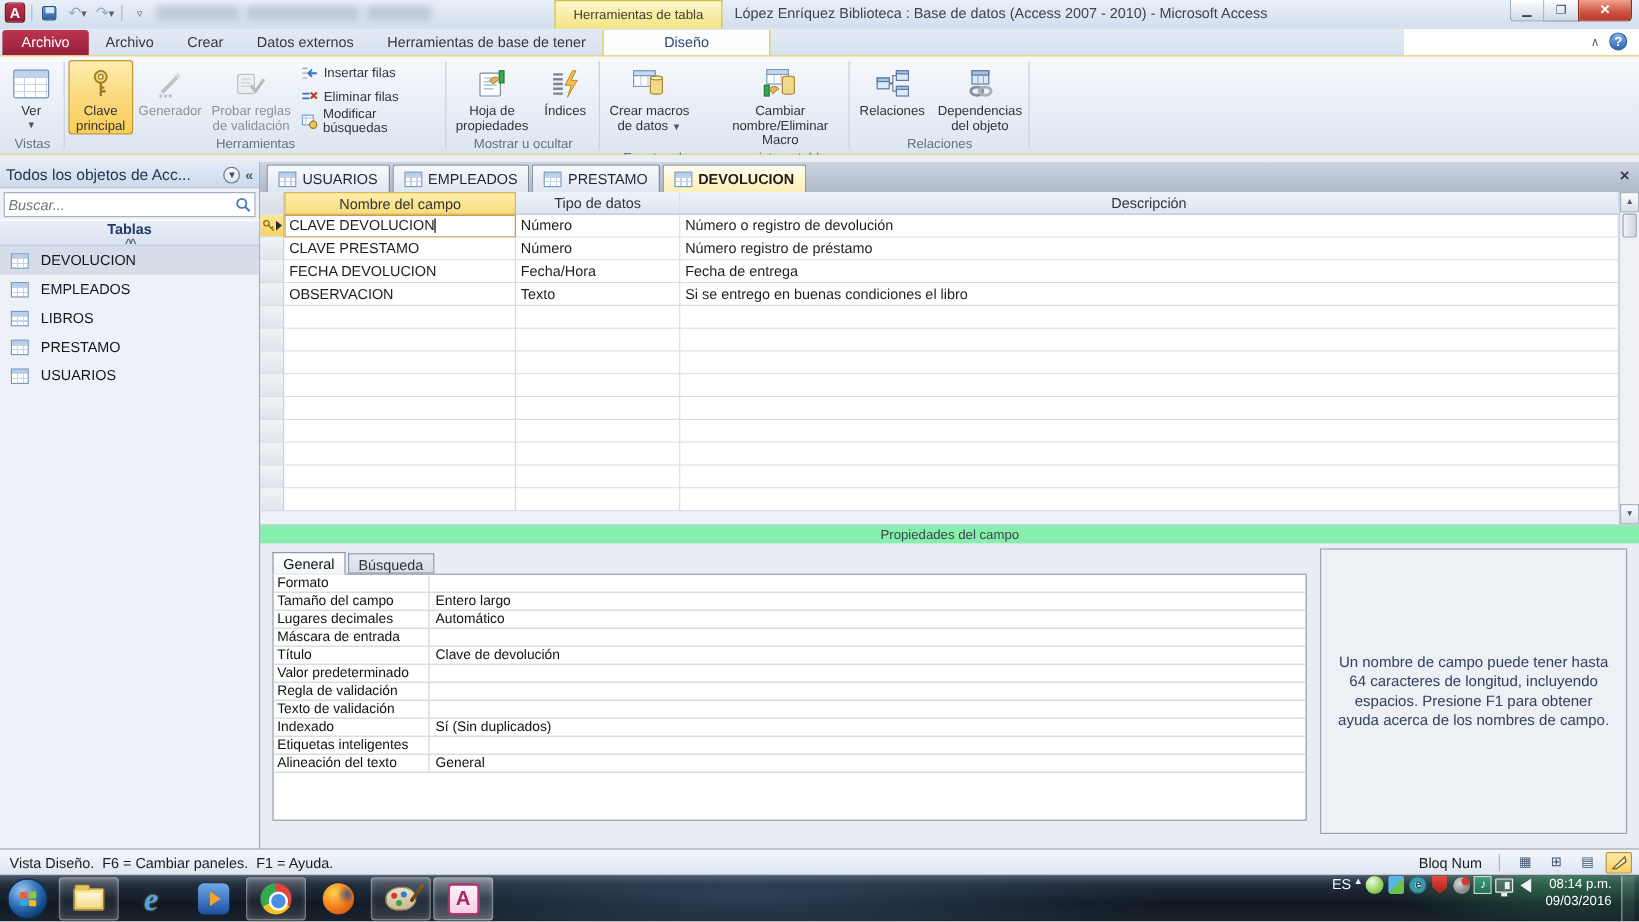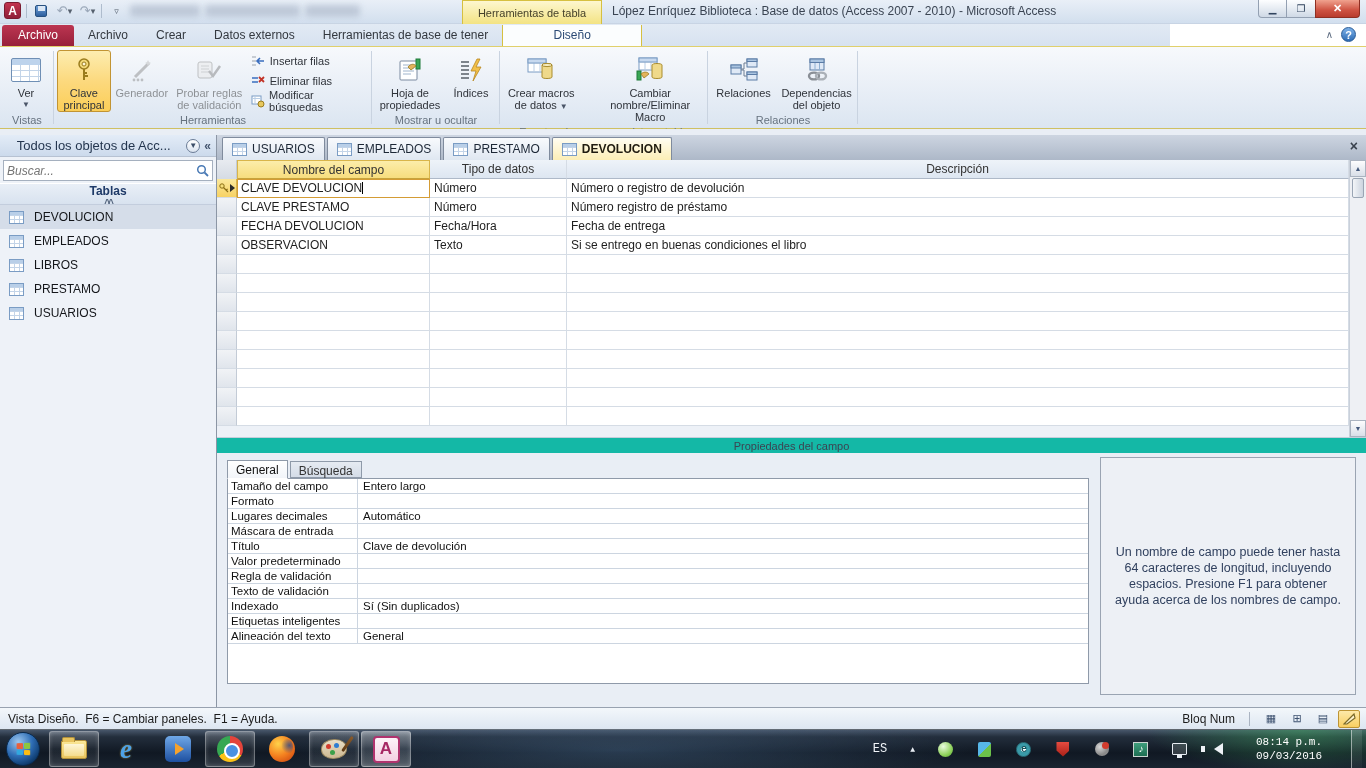--- a/index.html
+++ b/index.html
@@ -64,21 +64,21 @@
   .tbl-big { width:30px; height:24px; border:1px solid #6f8fb5; border-radius:2px; background-color:#fff;
     background-image:linear-gradient(#bdd3ec 0 6px, rgba(0,0,0,0) 6px),
       repeating-linear-gradient(to right, rgba(0,0,0,0) 0 8px, #c3d4e8 8px 9px),
       repeating-linear-gradient(to bottom, rgba(0,0,0,0) 0 5px, #c3d4e8 5px 6px); }
 
   
   .mainwrap { position:absolute; left:0; top:129px; width:1366px; height:578px; background:#e9eef5; padding-top:6px; display:flex; }
 
   
   .navpane { width:217px; height:572px; border-right:1px solid #8c96a5; background:#eef2f8; display:flex; flex-direction:column; }
-  .nav-header { height:22px; background:linear-gradient(#e3ecf7,#ccdaec); border-bottom:1px solid #b7c2d2; display:flex; align-items:center; padding:0 5px; gap:4px;text-align:center; }
+  .nav-header { height:22px; background:linear-gradient(#e3ecf7,#ccdaec); border-bottom:1px solid #b7c2d2; display:flex; align-items:center; padding:0 5px; gap:4px; }
   .nav-header-text { flex:1; font-size:13px; color:#24364f; white-space:nowrap; overflow:hidden; }
   .nav-drop-circle { width:14px; height:14px; border-radius:50%; border:1px solid #6b7c96; background:linear-gradient(#fff,#dbe4f0); color:#3c4e68; font-size:8px; display:flex; align-items:center; justify-content:center; }
   .nav-collapse { color:#44556e; font-size:12px; font-weight:bold; }
   .nav-search { margin:3px 3px 2px; height:21px; background:#fff; border:1px solid #a5b0bf; display:flex; align-items:center; padding:0 3px; }
   .nav-search input { flex:1; border:none; outline:none; font-family:"Liberation Sans",sans-serif; font-size:12px; font-style:italic; color:#555; background:none; min-width:0; }
   .nav-section { height:22px; background:linear-gradient(#e9eff7,#d8e2ef); border-top:1px solid #fff; border-bottom:1px solid #c3cddd; display:flex; align-items:center; padding:0 7px;flex-direction:column; }
   .nav-section-label { flex:1; font-weight:bold; color:#1f3a68; font-size:12px; }
   .nav-section-chevron { color:#54657e; font-size:10px; font-weight:bold; letter-spacing:-2px; }
   .nav-item { height:24px; display:flex; align-items:center; gap:10px; padding-left:9px; font-size:12px; color:#14161a; }
   .nav-item.sel { background:#d5dde9; }
@@ -105,21 +105,21 @@
   .gc.active-cell { outline:1px solid #d49c35; outline-offset:-1px; }
   .caret { display:inline-block; width:1px; height:12px; background:#000; vertical-align:-2px; }
   .pk-arrow { width:0; height:0; border-left:5px solid #2b2b2b; border-top:4px solid rgba(0,0,0,0); border-bottom:4px solid rgba(0,0,0,0); }
   .grid-filler { height:11px; }
 
   .vscroll { width:17px; background:#eef0f4; border-left:1px solid #c9d0da; display:flex; flex-direction:column; }
   .vs-btn { height:17px; background:linear-gradient(#fdfdfe,#d9dfe8); border:1px solid #aab3c0; display:flex; align-items:center; justify-content:center; font-size:7px; color:#44597c; }
   .vs-thumb { height:20px; margin:1px 2px; background:linear-gradient(90deg,#f3f5f8,#ccd4df); border:1px solid #9aa5b4; border-radius:2px; }
   .vs-track { flex:1; }
 
-  .props-divider { height:16px; background:#14b8a6; border-top:1px solid #c6cedb; display:flex; align-items:center; justify-content:center; font-size:11px; color:#3c4452; }
+  .props-divider { height:16px; background:#86efac; border-top:1px solid #c6cedb; display:flex; align-items:center; justify-content:center; font-size:11px; color:#3c4452; }
   .props-area { flex:1; background:#e9eef5; position:relative; padding:6px 0 0 10px; }
   .ptabs { display:flex; align-items:flex-end; height:19px; position:relative; z-index:2; }
   .ptab { padding:2px 8px 1px; font-size:12px; border:1px solid #8f9aa9; margin-right:2px; }
   .ptab.active { background:linear-gradient(#ffffff,#f2f5f9); border-bottom:1px solid #fff; color:#111; position:relative; top:1px; height:19px; }
   .ptab.inactive { background:linear-gradient(#e6ebf2,#d4dce7); color:#333; height:17px; }
   .props-table { width:862px; height:206px; background:#fff; border:1px solid #8f9aa9; margin-top:0; }
   .prow { display:flex; height:15px; border-bottom:1px solid #ccd5e0; }
   .prow-label { width:130px; border-right:1px solid #ccd5e0; padding:1px 3px 0; font-size:11.5px; color:#111; white-space:nowrap; overflow:hidden; }
   .prow-value { flex:1; padding:1px 5px 0; font-size:11.5px; color:#111; white-space:nowrap; overflow:hidden; }
   .help-box { position:absolute; right:10px; top:4px; width:256px; height:238px; background:#edf0f5; border:1px solid #9aa4b2; display:flex; align-items:center; justify-content:center; text-align:center; padding:0 12px; font-size:12.5px; color:#31415f; line-height:16px; }
@@ -158,21 +158,21 @@
   .ic-wmp i { width:0; height:0; border-left:9px solid #f6a22c; border-top:6px solid rgba(0,0,0,0); border-bottom:6px solid rgba(0,0,0,0); margin-left:2px; }
   .ic-chrome { width:26px; height:26px; border-radius:50%; background:conic-gradient(#e5443b 0 33%, #fbc116 33% 66%, #36a852 66% 100%); position:relative; }
   .ic-chrome::after { content:""; position:absolute; left:7px; top:7px; width:12px; height:12px; border-radius:50%; background:#4a90e2; border:2px solid #fff; }
   .ic-firefox { width:26px; height:26px; border-radius:50%; background:radial-gradient(circle at 35% 30%, #ffd24a, #f4801f 50%, #d34f12 85%); position:relative; }
   .ic-firefox::after { content:""; position:absolute; right:2px; top:3px; width:12px; height:16px; border-radius:50%; background:radial-gradient(circle at 70% 40%, #2a4a8a, rgba(0,0,0,0) 65%); opacity:.8; }
   .ic-paint { width:26px; height:20px; border-radius:50% 45% 50% 45%; background:linear-gradient(#e9dfc8,#cdb891); border:1px solid #9c8a61; position:relative; }
   .ic-paint::before { content:""; position:absolute; left:4px; top:4px; width:5px; height:5px; border-radius:50%; background:#d23c2e; box-shadow:8px -1px 0 #2e7dd2, 4px 6px 0 #3da04a; }
   .ic-paint::after { content:""; position:absolute; right:-3px; top:-5px; width:3px; height:18px; background:linear-gradient(#8a5a2a,#5e3a14); transform:rotate(35deg); border-radius:2px; }
   .ic-access { width:27px; height:27px; border-radius:4px; background:linear-gradient(#fdf3f8,#f3cfe2); border:2px solid #b0336e; color:#a62864; font-weight:bold; font-size:17px; display:flex; align-items:center; justify-content:center; }
 
-  .tray { margin-left:auto; display:flex; align-items:center; gap:23px; padding-right:4px; color:#fff;font-family:Liberation Mono, monospace; }
+  .tray { margin-left:auto; display:flex; align-items:flex-start; gap:2px; padding-right:4px; color:#fff; }
   .tray-lang { font-size:12px; color:#f2f5f9; }
   .tray-up { font-size:8px; color:#e8edf3; }
   .tricon { width:16px; height:16px; display:flex; align-items:center; justify-content:center; font-size:10px; color:#fff; }
   .t-msn { width:15px; height:15px; border-radius:50%; background:radial-gradient(circle at 35% 30%, #eafbe0, #8fd25c 60%, #4f9e2c); }
   .t-drv { width:13px; height:15px; background:linear-gradient(135deg,#57b7e8 50%,#6cc24a 50%); border-radius:2px; }
   .t-eset { width:15px; height:15px; border-radius:50%; background:radial-gradient(#ffffff 0 28%, #3a9aa8 30%); border:1px solid #29707c; font-size:10px; color:#16525c; font-weight:bold; display:flex; align-items:center; justify-content:center; }
   .t-shield { width:13px; height:15px; background:linear-gradient(#e54b40,#a81f16); clip-path:polygon(0 0,100% 0,100% 60%,50% 100%,0 60%); }
   .t-sync { width:14px; height:14px; border-radius:50%; background:radial-gradient(circle at 35% 35%, #d8d8d8, #8a8a8a 60%); position:relative; }
   .t-sync::after { content:""; position:absolute; right:0; top:0; width:7px; height:7px; border-radius:50%; background:#d23c2e; }
   .t-music { width:15px; height:15px; background:linear-gradient(#3e9e7c,#1d6e52); border:1px solid #c9d4cf; display:flex; align-items:center; justify-content:center; font-size:10px; color:#fff; }
@@ -579,26 +579,26 @@
 
       <div class="props-divider">Propiedades del campo</div>
 
       <div class="props-area">
         <div class="ptabs">
           <div class="ptab active">General</div>
           <div class="ptab inactive">Búsqueda</div>
         </div>
         <div class="props-table">
           <div class="prow">
+              <div class="prow-label">Formato</div>
+              <div class="prow-value"></div>
+            </div>
+          <div class="prow">
               <div class="prow-label">Tamaño del campo</div>
               <div class="prow-value">Entero largo</div>
-            </div>
-          <div class="prow">
-              <div class="prow-label">Formato</div>
-              <div class="prow-value"></div>
             </div>
           <div class="prow">
               <div class="prow-label">Lugares decimales</div>
               <div class="prow-value">Automático</div>
             </div>
           <div class="prow">
               <div class="prow-label">Máscara de entrada</div>
               <div class="prow-value"></div>
             </div>
           <div class="prow">

